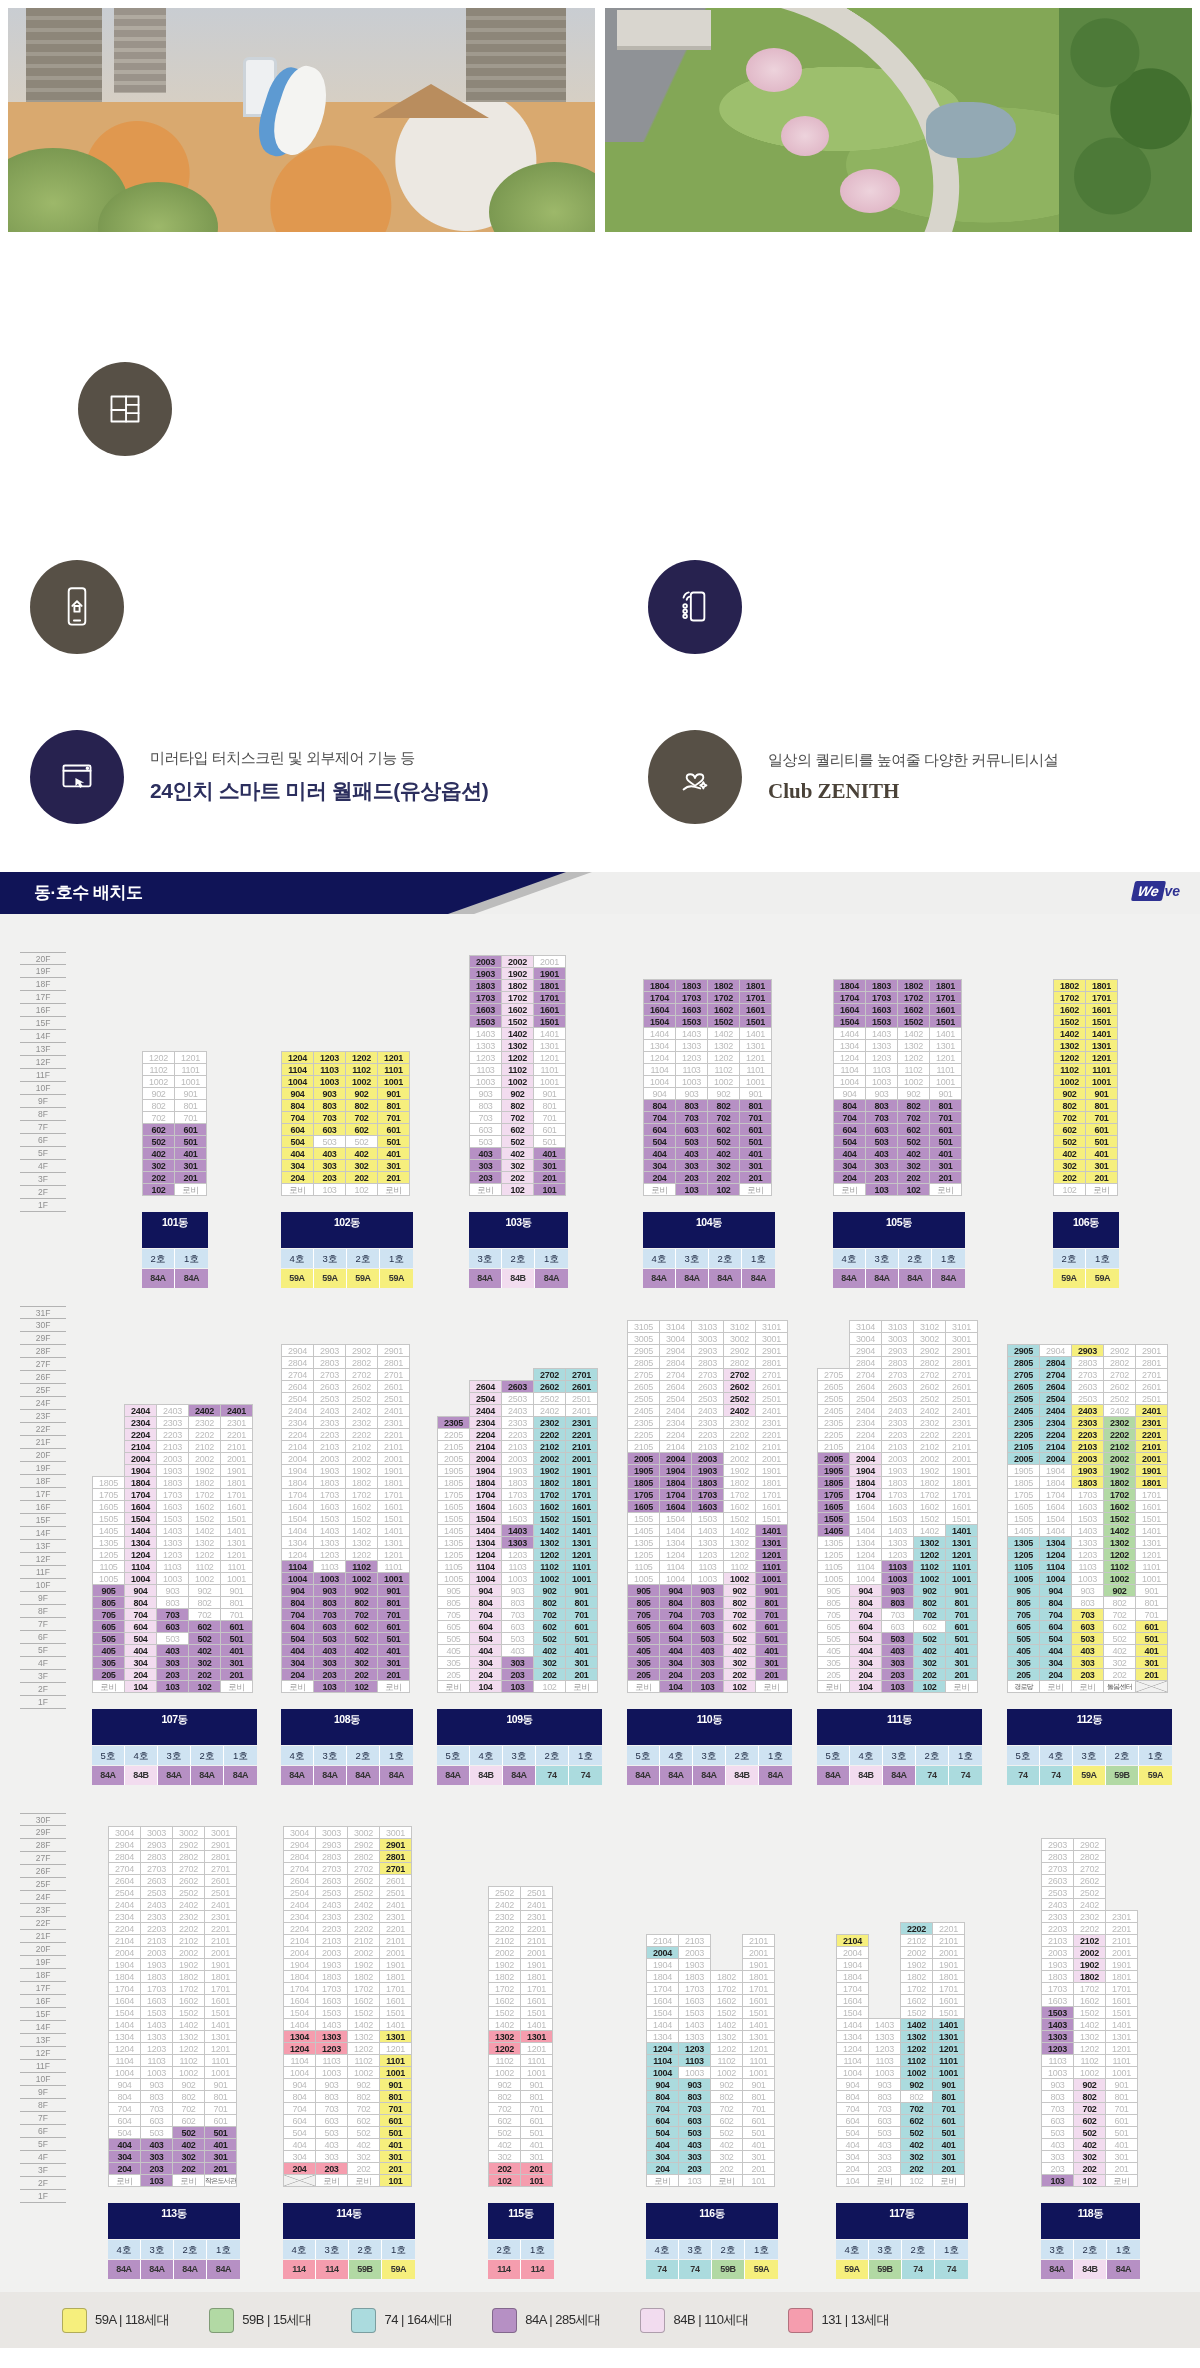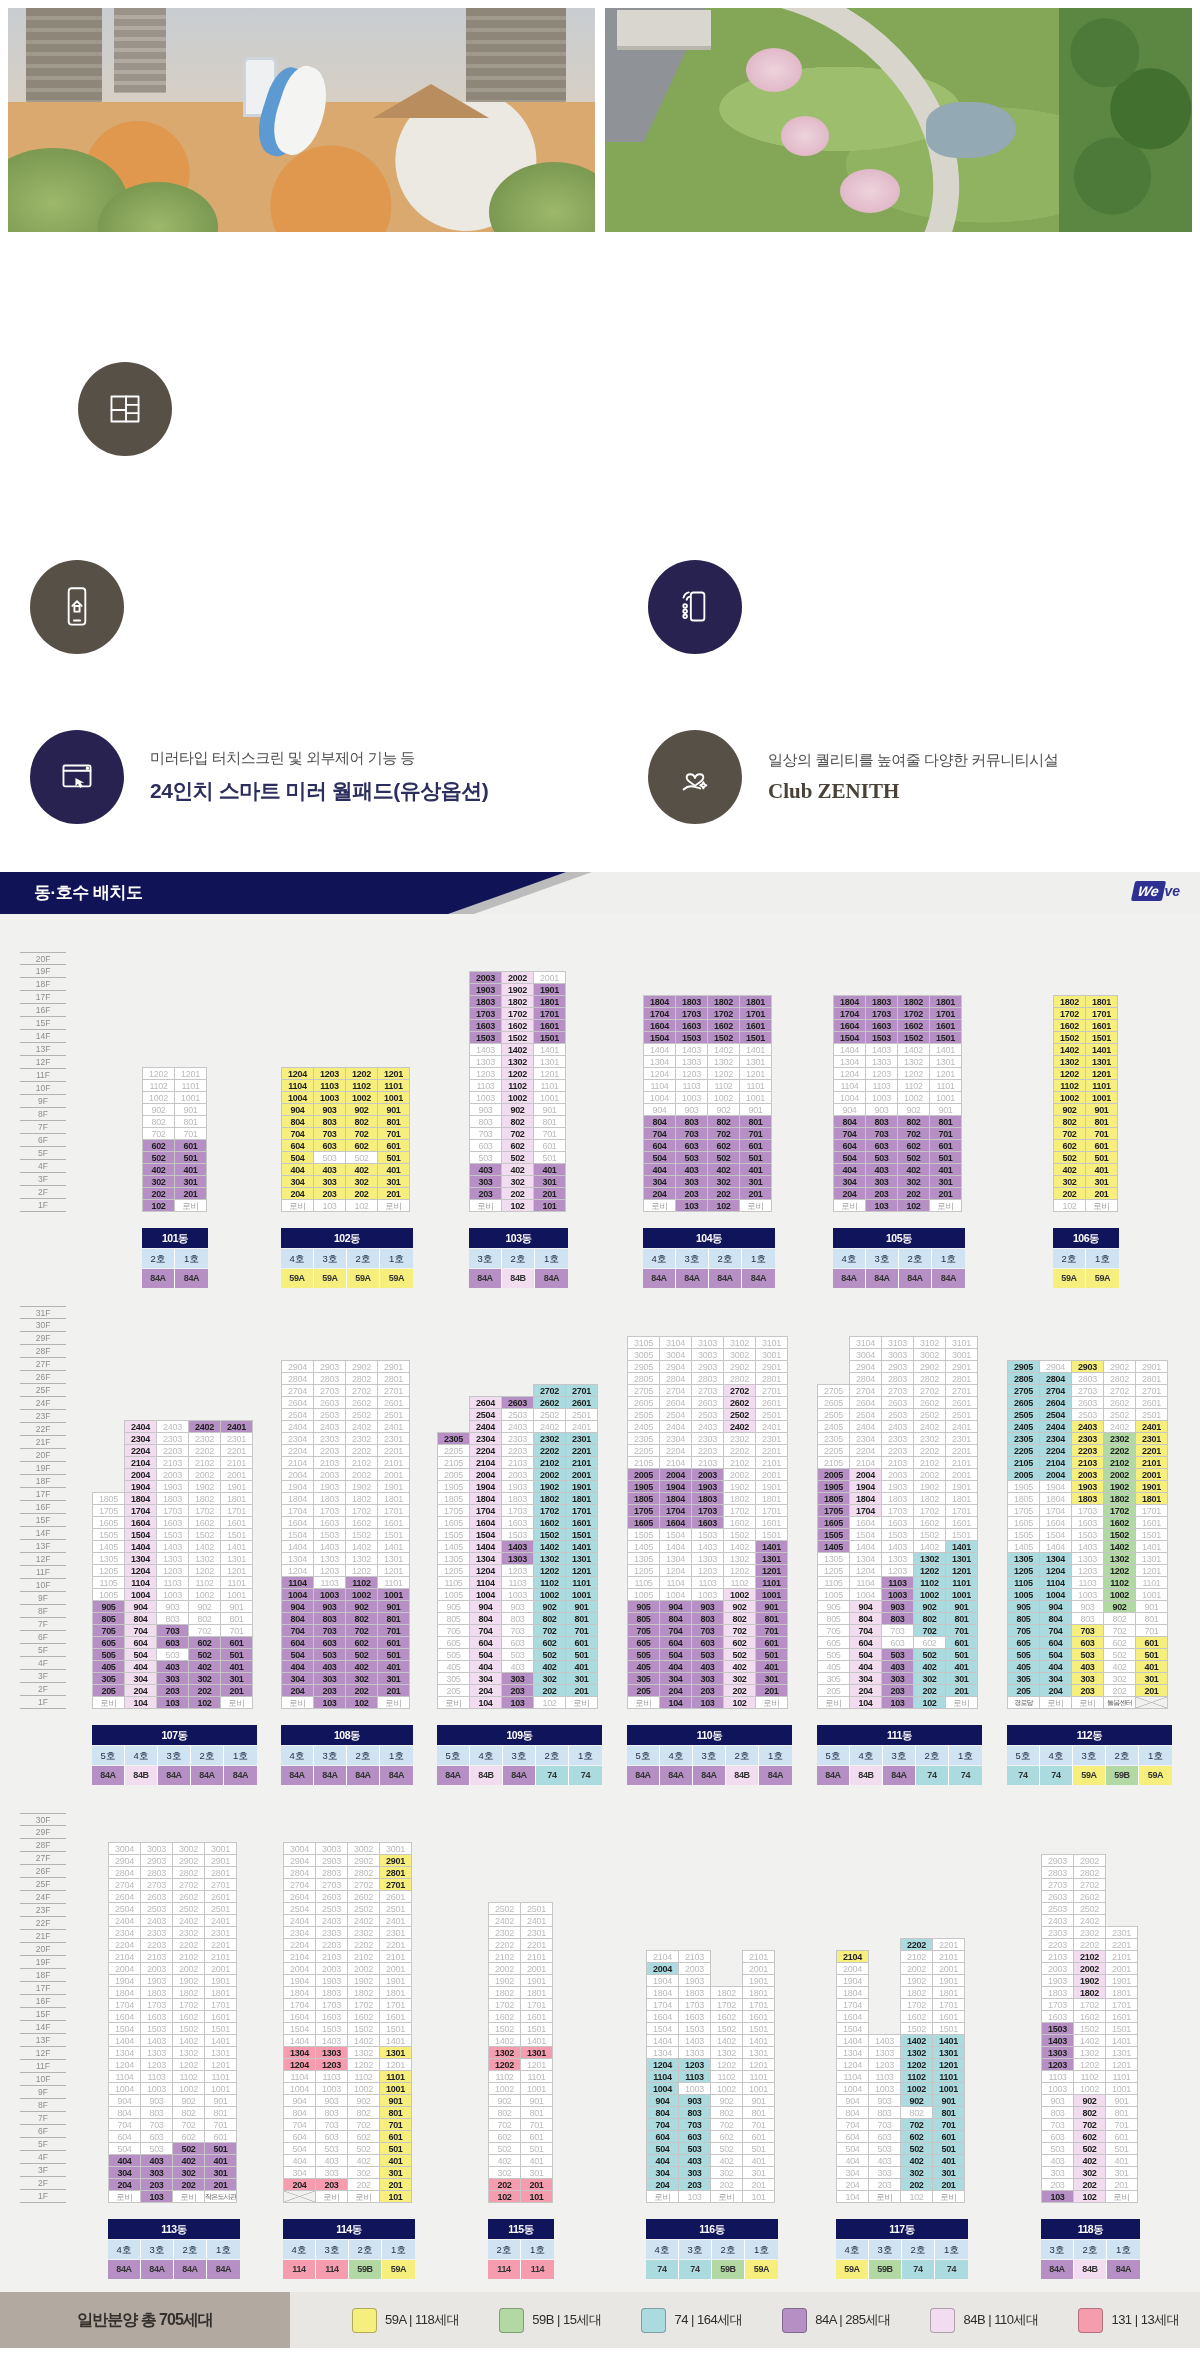--- a/index.html
+++ b/index.html
@@ -82,21 +82,21 @@
   .bcol { display:flex; flex-direction:column; }
   .bcol:not(:first-child) { margin-left:-1px; }
   .bcell { width:33px; height:13px; line-height:12px; font-size:9px; text-align:center; border:1px solid #c6c6c6; background:#fff; color:#bbbbbb; letter-spacing:-0.3px; }
   .bcell + .bcell { margin-top:-1px; }
   .bcell.on { color:#1e1e1e; font-weight:600; }
   .bcell.lobby { font-size:8.5px; color:#9a9a9a; }
   .bcell.spec { font-size:7px; letter-spacing:-0.8px; color:#555; overflow:hidden; }
   .bcell.cross { background:
       linear-gradient(to top right, transparent calc(50% - 0.7px), #b5b5b5 50%, transparent calc(50% + 0.7px)),
       linear-gradient(to bottom right, transparent calc(50% - 0.7px), #b5b5b5 50%, transparent calc(50% + 0.7px)); }
-  .bname { margin-top:16px; height:20px; line-height:20px; background:#10145a; color:#fff; font-size:10.5px; font-weight:bold; text-align:center; letter-spacing:-0.5px; }
+  .bname { margin-top:16px; height:36px; line-height:20px; background:#10145a; color:#fff; font-size:10.5px; font-weight:bold; text-align:center; letter-spacing:-0.5px; }
   .horow, .typerow { display:flex; margin-top:1px; }
   .hocell { width:33px; height:19px; line-height:19px; background:#cfe3f2; font-size:9.5px; color:#1f2a44; text-align:center; border-right:1px solid #fff; }
   .typecell { width:33px; height:19px; line-height:19px; font-size:9px; font-weight:600; color:#333; text-align:center; border-right:1px solid #fff; letter-spacing:-0.3px; }
   .hocell:last-child,.typecell:last-child { border-right:none; }
 
   
   .legend { display:flex; margin-top:13px; height:56px; background:#e9e7e4; }
   .legend-title { width:290px; background:#b2a9a1; color:#33302c; font-size:16px; font-weight:bold; display:flex; align-items:center; justify-content:center; letter-spacing:-1px; }
   .legend-items { display:flex; align-items:center; gap:40px; padding-left:62px; }
   .legend-item { display:flex; align-items:center; gap:8px; }
@@ -2391,21 +2391,20 @@
           <div class="hocell">1호</div>
         </div>
         <div class="typerow">
           <div class="typecell" style="background: rgb(182, 144, 196);">84A</div>
           <div class="typecell" style="background: rgb(242, 220, 239);">84B</div>
           <div class="typecell" style="background: rgb(182, 144, 196);">84A</div>
         </div>
       </div>
     </div>
     <div class="legend" id="legend">
-    <div class="legend-title">일반분양 총 705세대</div>
     <div class="legend-items" id="legend-items">
         <div class="legend-item">
           <span class="sw" style="background: rgb(246, 239, 125);"></span>
           <span class="legend-label">59A | 118세대</span>
         </div>
         <div class="legend-item">
           <span class="sw" style="background: rgb(178, 217, 164);"></span>
           <span class="legend-label">59B | 15세대</span>
         </div>
         <div class="legend-item">

